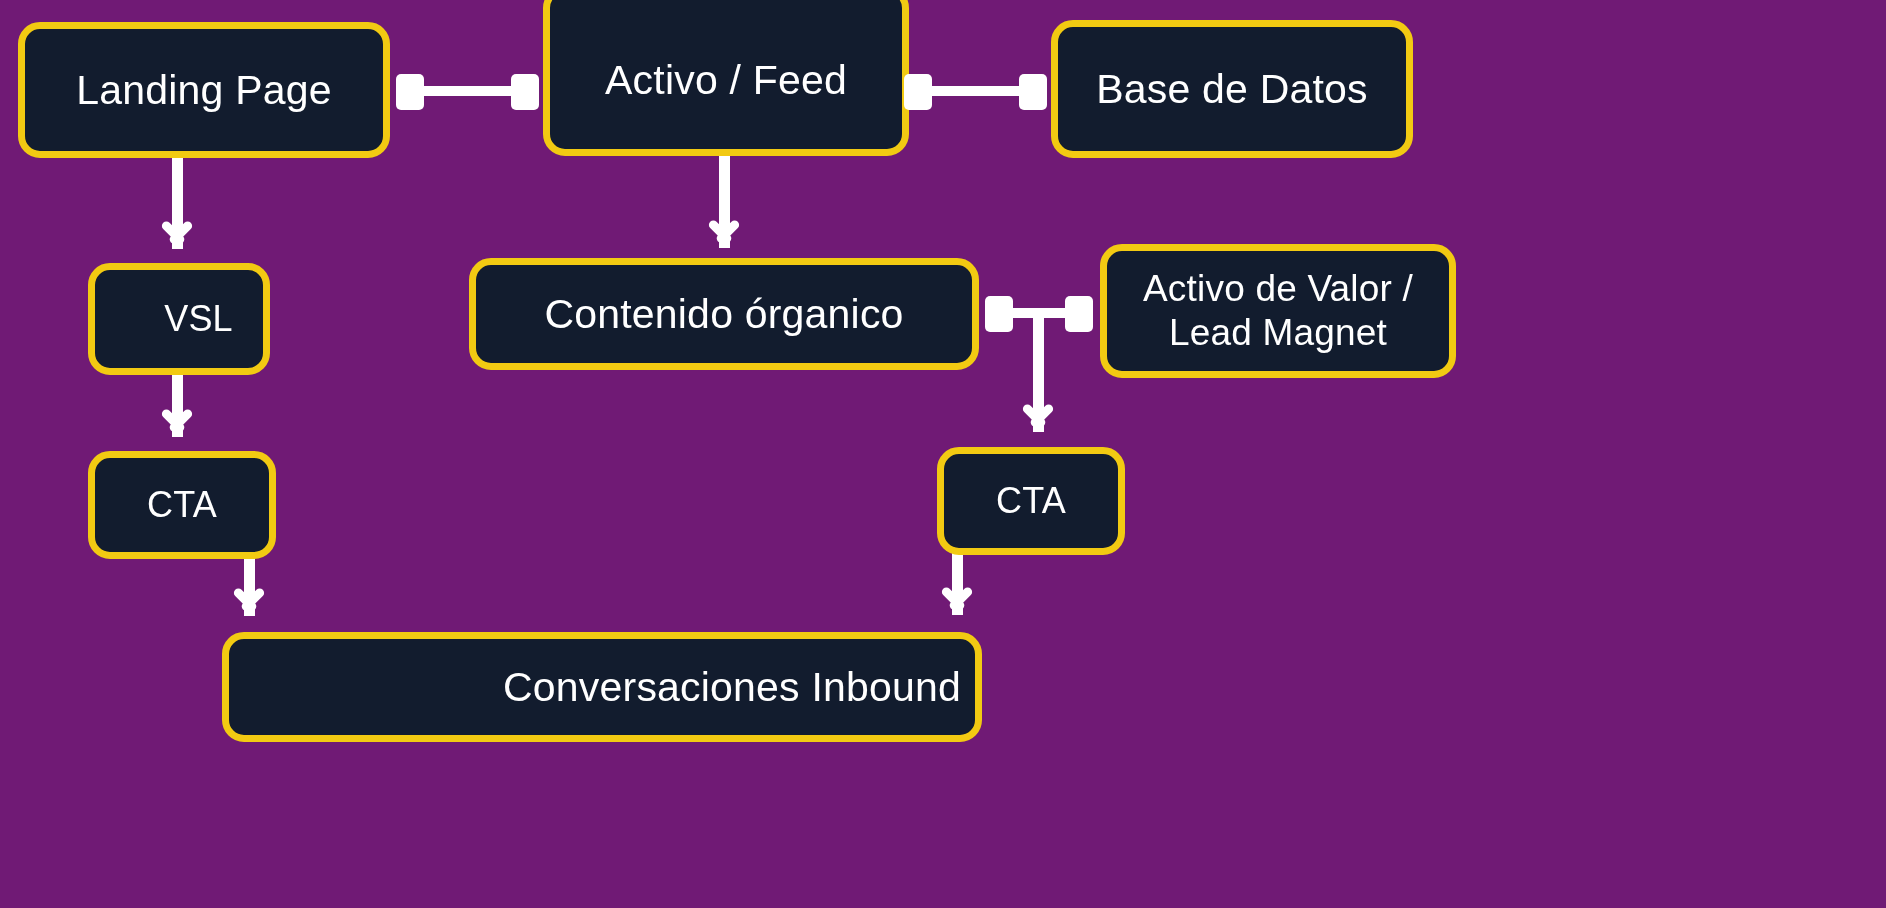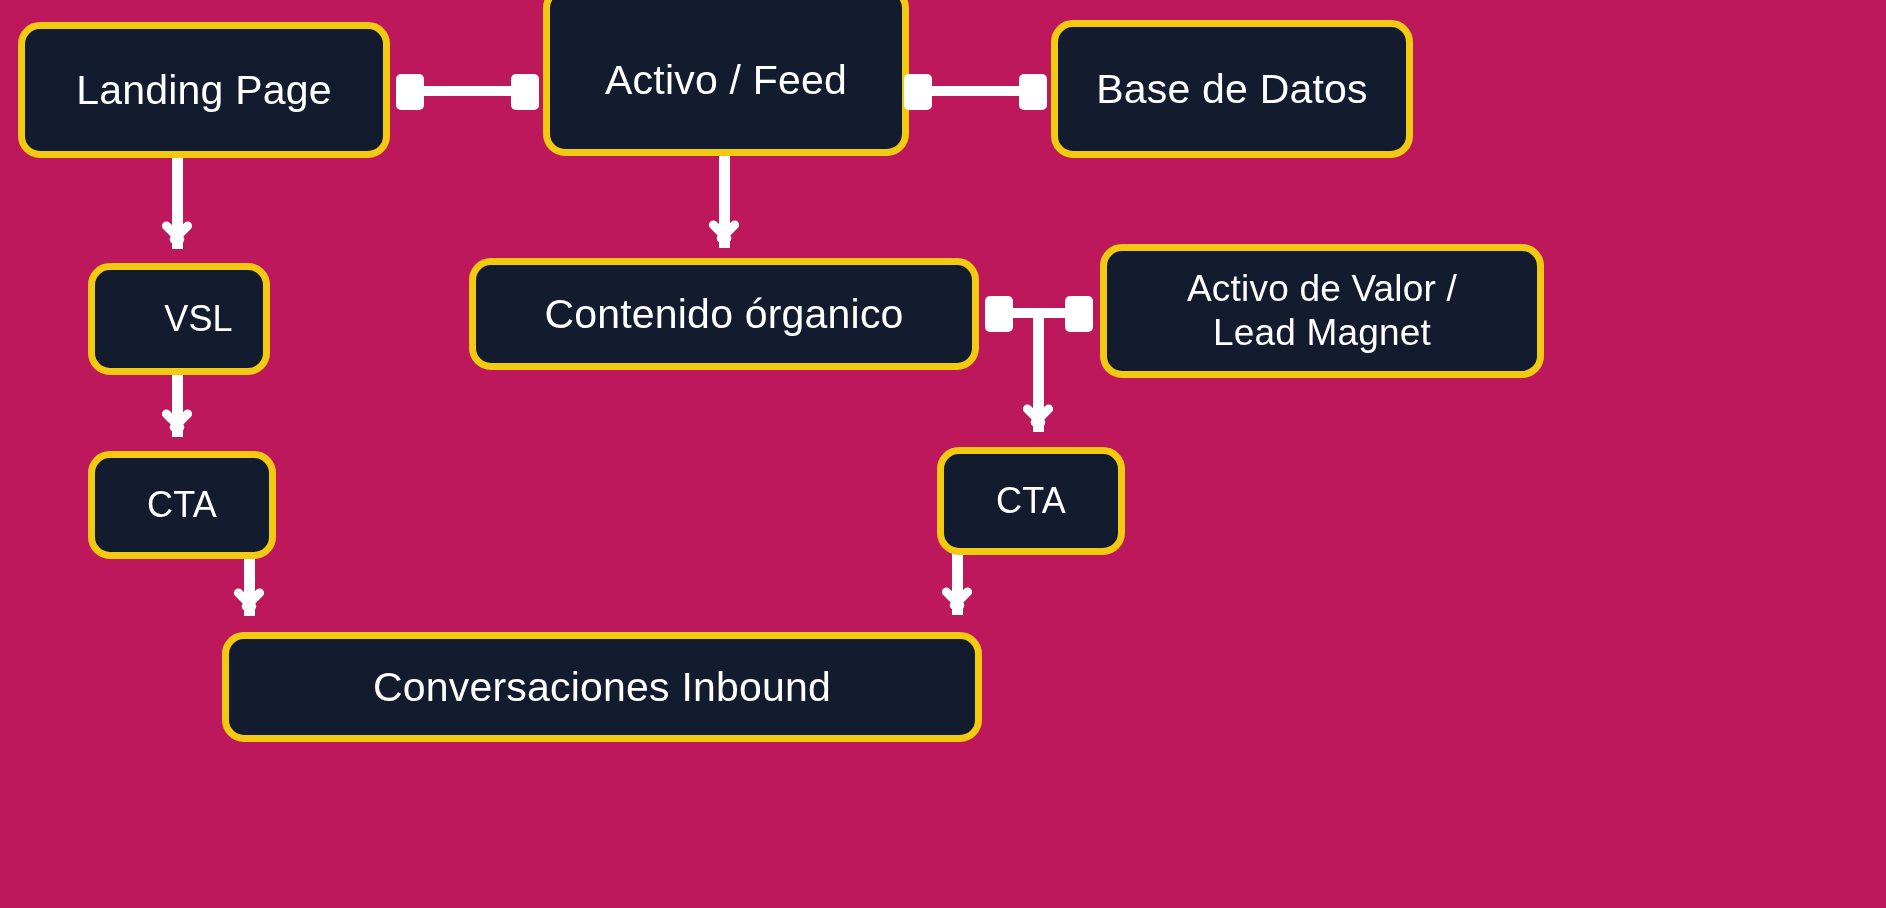--- a/index.html
+++ b/index.html
@@ -7,21 +7,21 @@
     padding: 0;
     background: #121c2e;
   }
   body {
     font-family: "Liberation Sans", sans-serif;
   }
   #canvas {
     position: relative;
     width: 1886px;
     height: 908px;
-    background: #be185d;
+    background: #701a75;
     overflow: hidden;
   }
   .node {
     position: absolute;
     box-sizing: border-box;
     background: #121c2e;
     border: 7px solid #f2ca12;
     border-radius: 22px;
     display: flex;
     align-items: center;
@@ -39,24 +39,24 @@
     white-space: pre-line;
   }
 
   
   #n-landing      { left: 18px;   top: 22px;  width: 372px; height: 136px; font-size: 41px; }
   #n-perfil       { left: 543px;  top: -14px; width: 366px; height: 170px; font-size: 41px; }
   #n-perfil .node-label { transform: translateY(9px); }
   #n-base         { left: 1051px; top: 20px;  width: 362px; height: 138px; font-size: 41px; }
   #n-vsl          { left: 88px;   top: 263px; width: 182px; height: 112px; font-size: 36px; padding-left: 39px; }
   #n-contenido    { left: 469px;  top: 258px; width: 510px; height: 112px; font-size: 41px; }
-  #n-activo       { left: 1100px; top: 244px; width: 444px; height: 134px; font-size: 37px; }
+  #n-activo       { left: 1100px; top: 244px; width: 356px; height: 134px; font-size: 37px; }
   #n-cta-left     { left: 88px;   top: 451px; width: 188px; height: 108px; font-size: 36px; }
   #n-cta-right    { left: 937px;  top: 447px; width: 188px; height: 108px; font-size: 36px; }
-  #n-conversaciones { left: 222px; top: 632px; width: 760px; height: 110px; font-size: 41px; }
+  #n-conversaciones { left: 222px; top: 632px; width: 760px; height: 110px; font-size: 41px; justify-content: flex-end; }
 
   
   .edge-line {
     position: absolute;
     background: #ffffff;
     z-index: 2;
   }
   .edge-nub {
     position: absolute;
     background: #ffffff;

